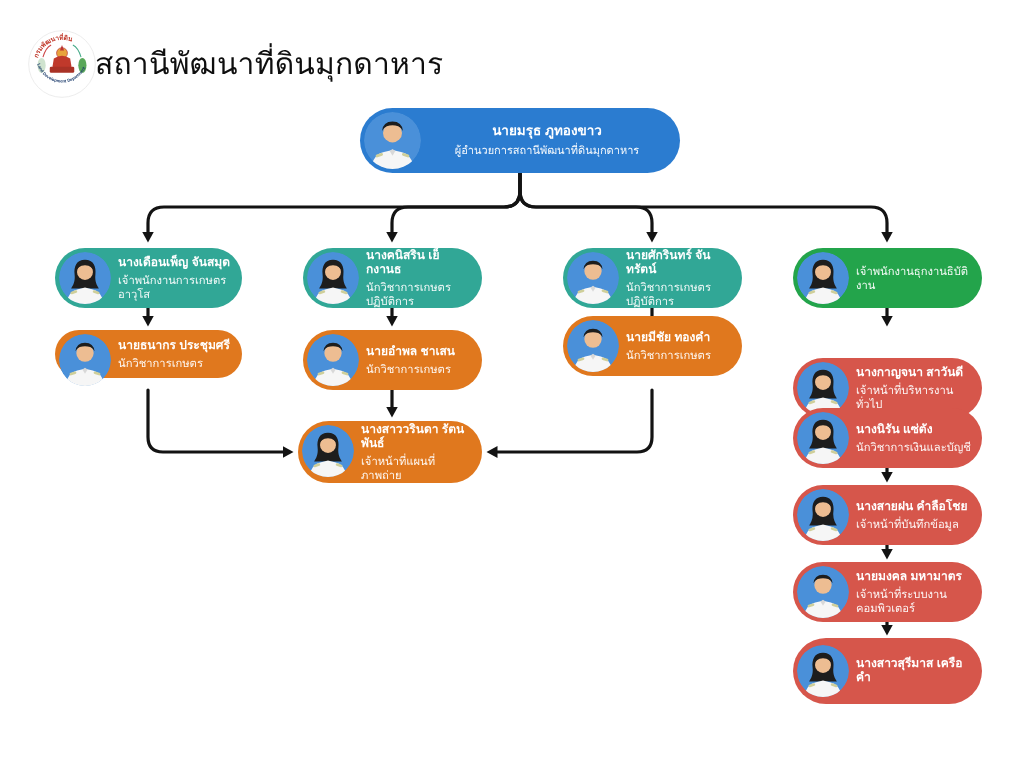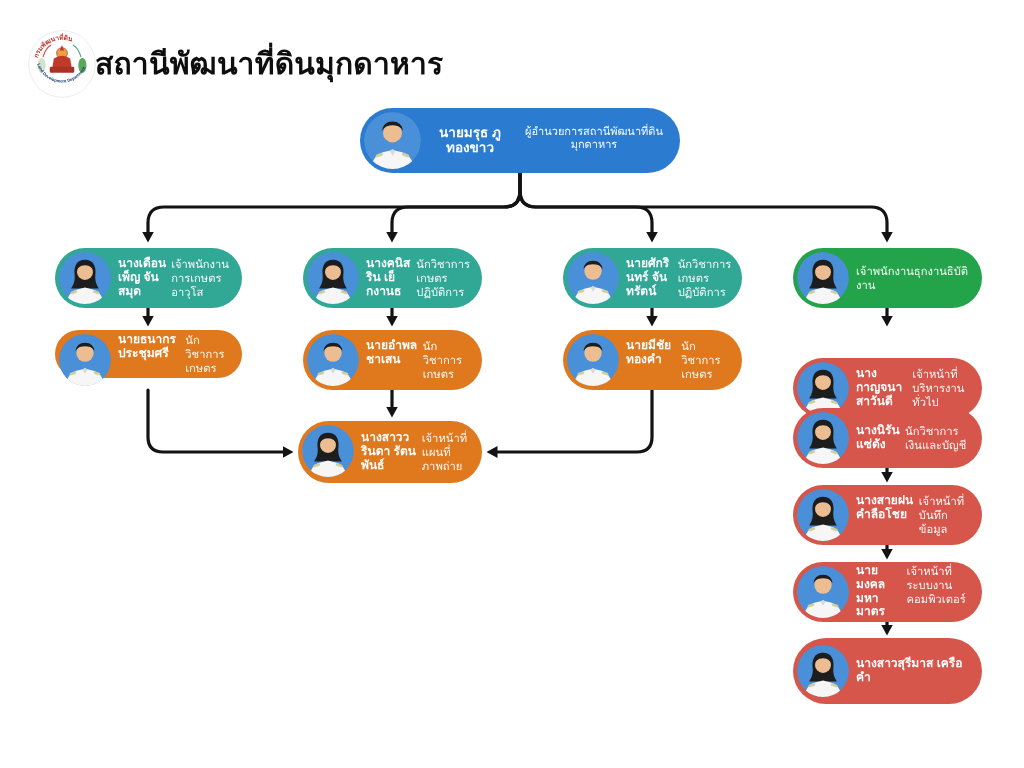--- a/index.html
+++ b/index.html
@@ -1,28 +1,28 @@
 <!DOCTYPE html>
 <html lang="th"><head>
 <meta charset="utf-8">
 <style>
   html,body{margin:0;padding:0;background:#ffffff;font-family:"Liberation Sans",sans-serif;}
   .canvas{position:relative;width:1024px;height:768px;background:#ffffff;overflow:hidden;}
 
   
   .logo{position:absolute;left:28px;top:30px;width:68px;height:68px;}
-  .page-title{position:absolute;left:95px;top:40px;font-size:30px;font-weight:700;color:#0e0e0e;letter-spacing:.2px;}
+  .page-title{position:absolute;left:95px;top:40px;font-size:30px;font-weight:400;color:#0e0e0e;letter-spacing:.2px;}
 
   
   .wires{position:absolute;left:0;top:0;width:1024px;height:768px;pointer-events:none;}
 
   
   .node{position:absolute;border-radius:34px;color:#fff;}
   .node .avatar{position:absolute;left:4px;top:4px;width:52px;height:52px;border-radius:50%;overflow:hidden;}
-  .node .txt{position:absolute;left:63px;right:8px;top:50%;transform:translateY(-50%);display:flex;flex-direction:row;gap:3px;}
+  .node .txt{position:absolute;left:63px;right:8px;top:50%;transform:translateY(-50%);display:flex;flex-direction:column;gap:3px;}
   .node .name{font-size:12px;font-weight:700;line-height:1.15;}
   .node .pos{font-size:11.2px;font-weight:400;line-height:1.25;color:rgba(255,255,255,.95);white-space:pre-line;}
 
   .node.director{left:360px;top:108px;width:320px;height:65px;background:#2B7CD0;}
   .node.director .avatar{width:57px;height:57px;}
   .node.director .txt{left:66px;right:12px;text-align:center;gap:6px;}
   .node.director .name{font-size:13.5px;}
   .node.director .pos{font-size:11px;}
 
   .teal{background:#31A796;}
@@ -30,21 +30,21 @@
   .orange{background:#E0781E;}
   .red{background:#D6564B;}
 
   .n-l2-1{left:55px;top:248px;width:187px;height:60px;}
   .n-l2-2{left:303px;top:248px;width:179px;height:60px;}
   .n-l2-3{left:563px;top:248px;width:179px;height:60px;}
   .n-l2-4{left:793px;top:248px;width:189px;height:60px;}
 
   .n-l3-1{left:55px;top:330px;width:187px;height:48px;}
   .n-l3-2{left:303px;top:330px;width:179px;height:60px;}
-  .n-l3-3{left:563px;top:330px;width:179px;height:60px;}
+  .n-l3-3{left:563px;top:316px;width:179px;height:60px;}
 
   .n-center{left:298px;top:421px;width:184px;height:62px;}
 
   .n-r1{left:793px;top:330px;width:189px;height:60px;margin-top:28px;}
   .n-r2{left:793px;top:408px;width:189px;height:60px;}
   .n-r3{left:793px;top:485px;width:189px;height:60px;}
   .n-r4{left:793px;top:562px;width:189px;height:60px;}
   .n-r5{left:793px;top:638px;width:189px;height:66px;}
   .n-r5 .avatar{top:7px;}
 </style>

